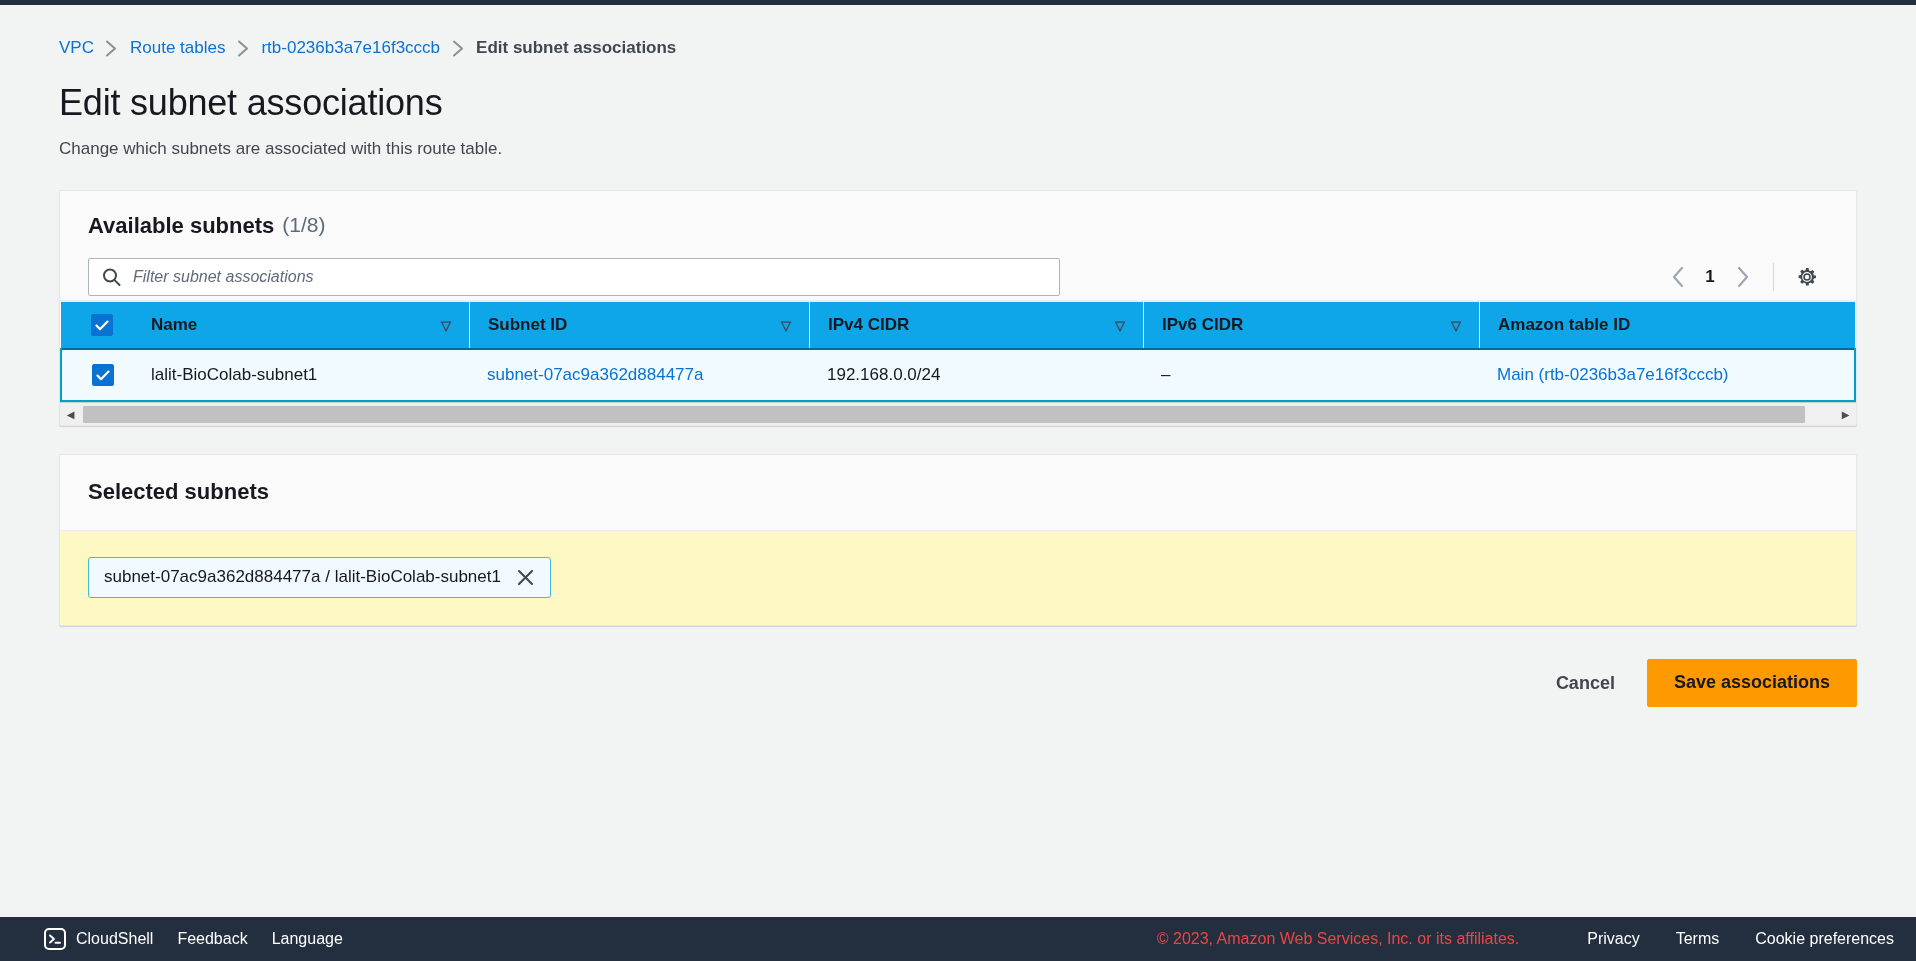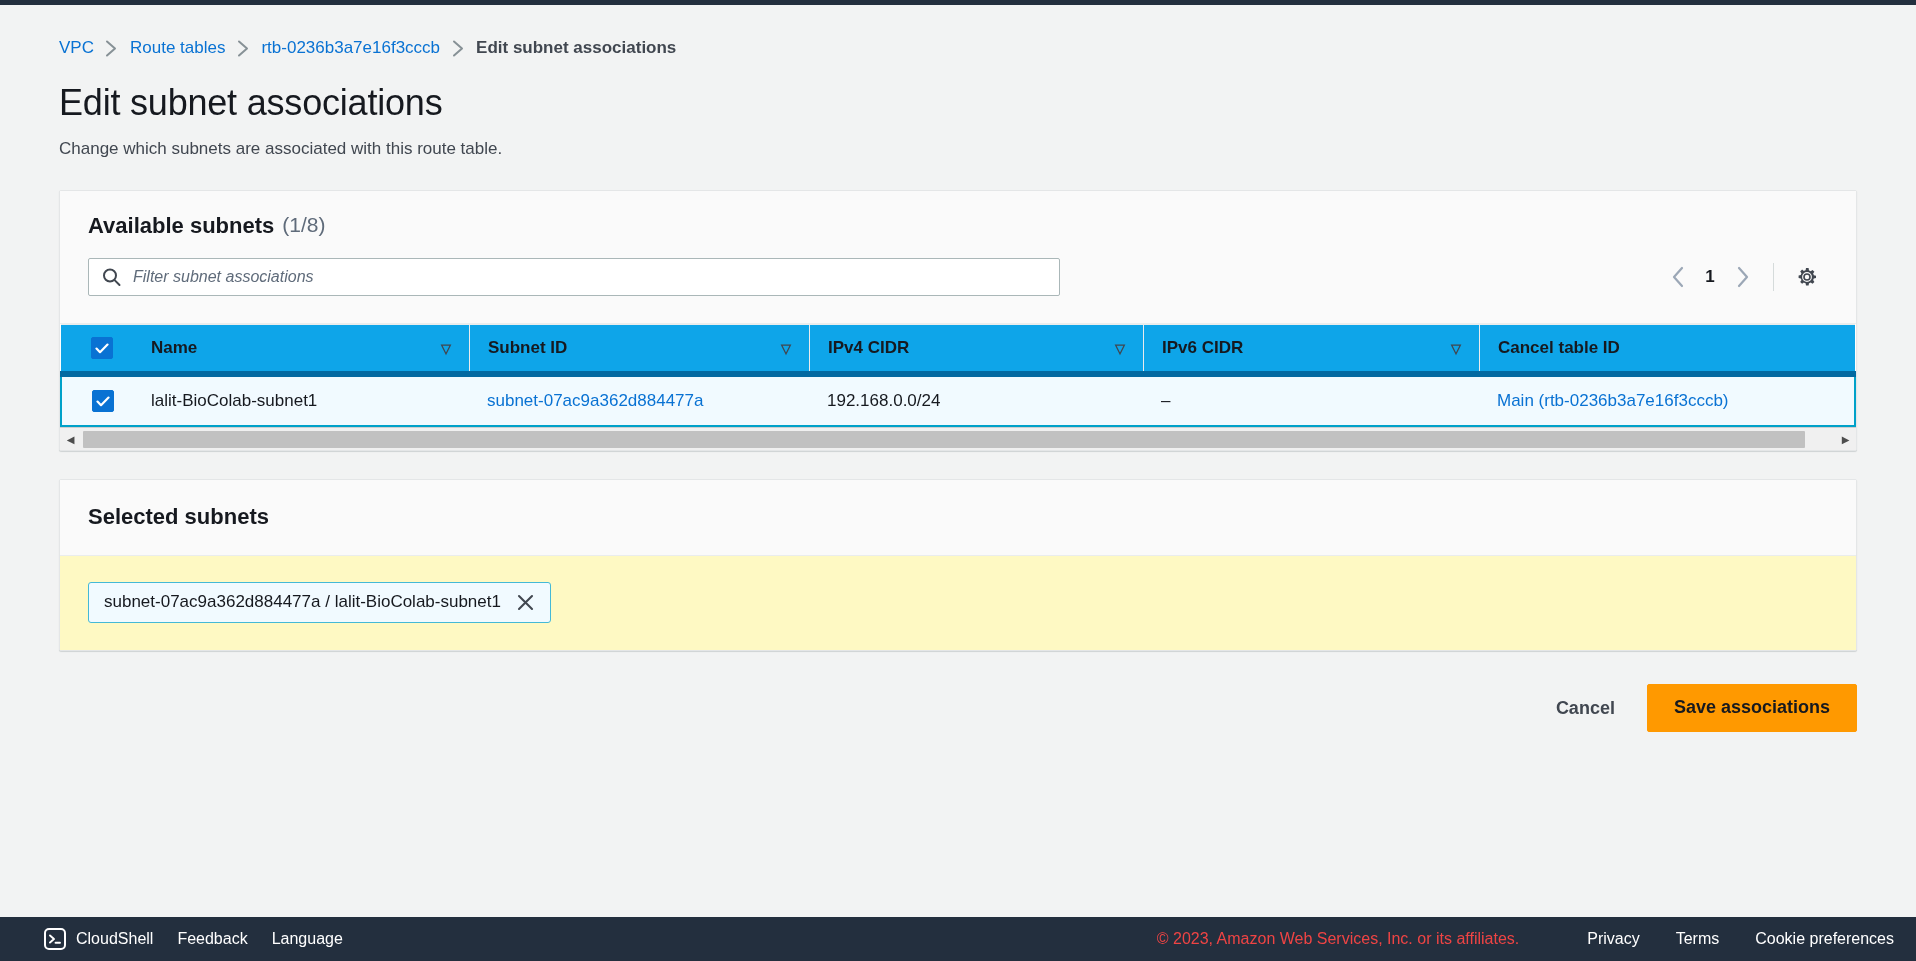--- a/index.html
+++ b/index.html
@@ -98,21 +98,21 @@
     font-weight: 400;
     color: #5f6b7a;
     font-size: 21px;
   }
 
   
   .filter-row {
     display: flex;
     align-items: center;
     justify-content: space-between;
-    padding: 19px 0 27px 0;
+    padding: 19px 0 4px 0;
   }
   .filter-input-wrap {
     position: relative;
     width: 972px;
     height: 38px;
   }
   .filter-input {
     width: 100%;
     height: 100%;
     border: 1px solid #aab7b8;
@@ -233,21 +233,21 @@
     color: #16191f;
     height: 52px;
     padding: 0 18px;
     vertical-align: middle;
     white-space: nowrap;
     overflow: hidden;
     text-overflow: ellipsis;
   }
   tr.row-selected td {
     background: #f1faff;
-    border-top: 6px solid #0369a1;
+    border-top: 2px solid #0369a1;
     border-bottom: 2px solid #00a1c9;
   }
   tr.row-selected td:first-child { border-left: 2px solid #00a1c9; }
   tr.row-selected td:last-child  { border-right: 2px solid #00a1c9; }
 
   .cell-link {
     color: #0972d3;
     text-decoration: none;
     cursor: pointer;
   }
@@ -540,21 +540,21 @@
               </div>
             </th>
             <th>
               <div class="th-inner">
                 <span class="lbl">IPv6 CIDR</span>
                 <span class="sort-icon">▽</span>
               </div>
             </th>
             <th>
               <div class="th-inner">
-                <span class="lbl">Cancel table ID</span>
+                <span class="lbl">Amazon table ID</span>
               </div>
             </th>
           </tr>
         </thead>
         <tbody>
           <tr class="row-selected">
             <td class="col-check">
               <div class="check-cell">
                 <span class="cbx">
                   <svg width="14" height="11" viewBox="0 0 14 11" fill="none" aria-hidden="true">

